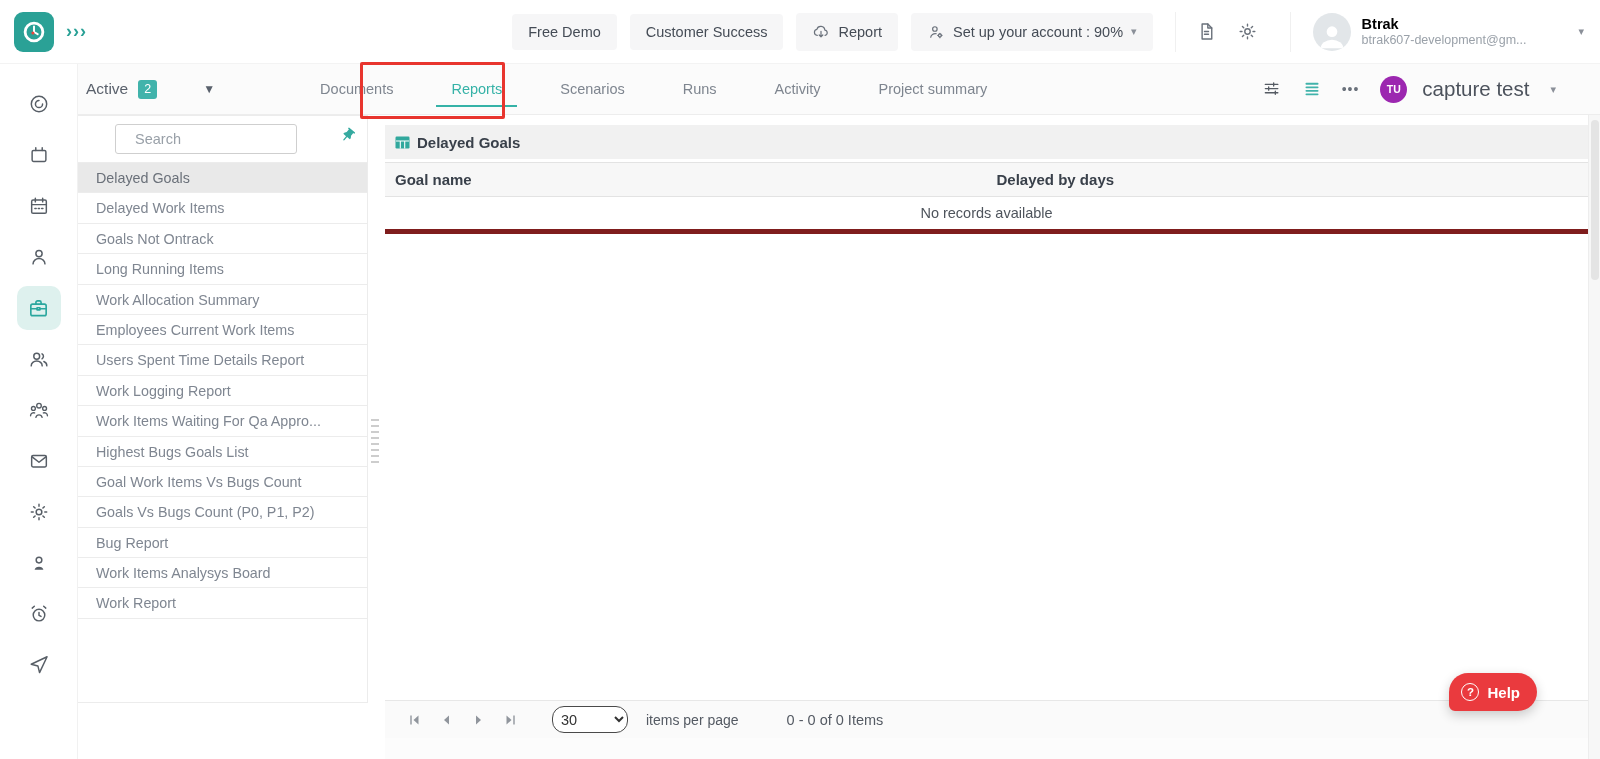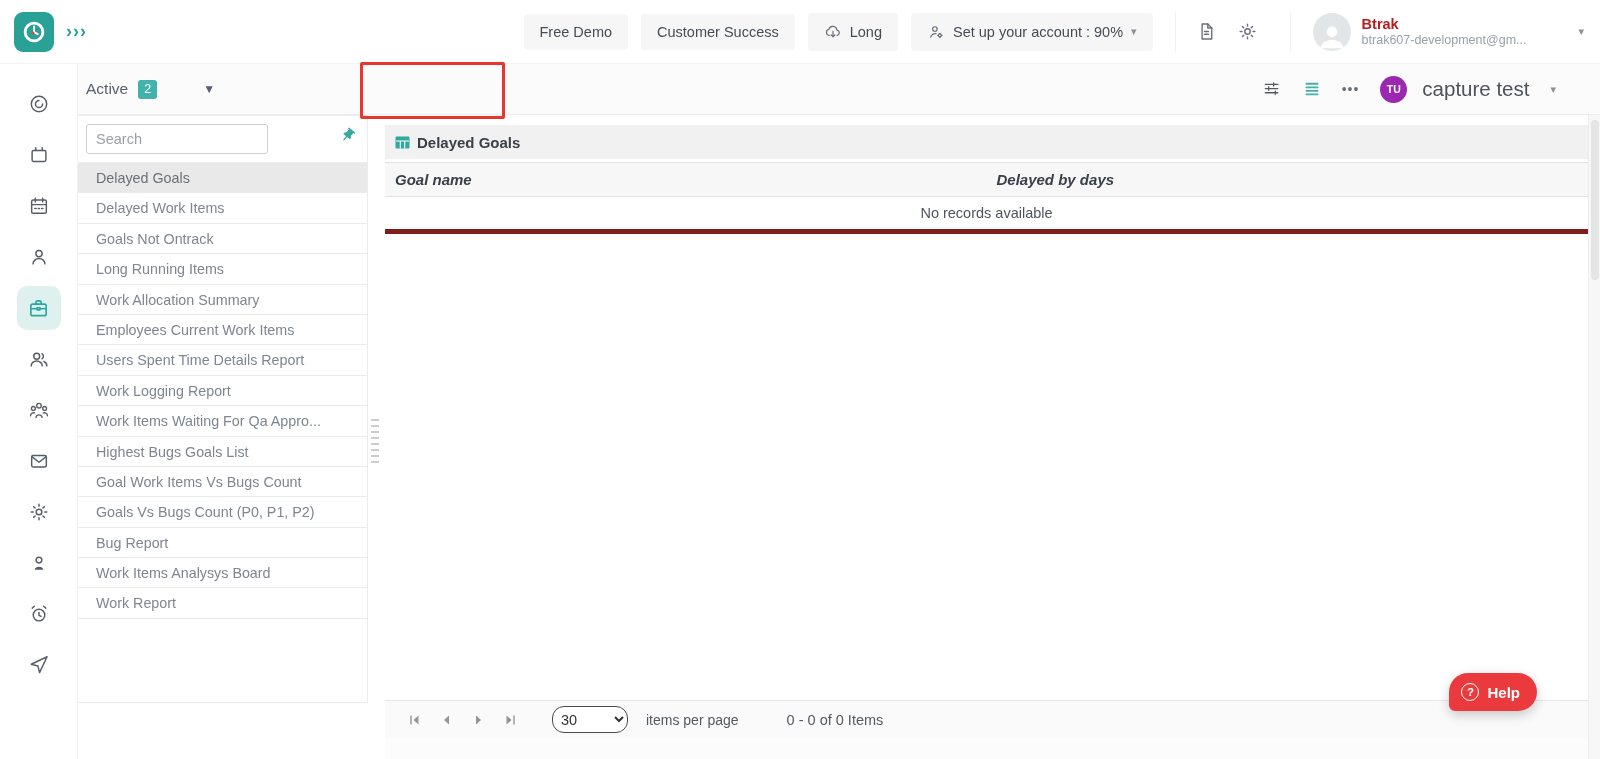--- a/index.html
+++ b/index.html
@@ -16,21 +16,21 @@
   .top-spacer { flex:1; }
   .top-btn { background:#f6f6f7; border-radius:4px; padding:10px 16px; font-size:14.5px;
              color:#454c56; display:flex; align-items:center; gap:8px; margin-left:13px;
              white-space:nowrap; cursor:pointer; }
   .caret { color:#8a8f98; font-size:11px; }
   .vdiv { width:1px; height:40px; background:#f0f0f0; margin:0 10px 0 22px; }
   .icon-btn { padding:8px 10px; color:#6a717b; display:flex; align-items:center; cursor:pointer; }
   .avatar { width:38px; height:38px; border-radius:50%; background:#e2e6e9; margin-left:12px;
             display:flex; align-items:flex-end; justify-content:center; overflow:hidden; }
   .user-block { margin-left:11px; line-height:1.25; }
-  .user-name { font-size:14.5px; font-weight:bold; color:#b91c1c; }
+  .user-name { font-size:14.5px; font-weight:bold; color:#000000; }
   .user-email { font-size:12.5px; color:#9aa1a9; }
   .top-caret { margin-left:52px; }
 
   
   .tabbar { position:absolute; left:78px; top:64px; right:0; height:51px; background:#fbfbfb;
             border-bottom:1px solid #ededed; display:flex; align-items:center;
             padding:0 44px 0 8px; z-index:2;gap:44px; }
   .scope { display:flex; align-items:center; color:#5a616c; font-size:15.5px; cursor:pointer; }
   .scope-label { margin-right:10px; }
   .scope-badge { width:19px; height:19px; background:#41b3ab; color:#fff; font-size:12.5px;
@@ -58,40 +58,40 @@
              align-items:center; padding-top:18px; gap:7px; z-index:3; }
   .side-slot { width:44px; height:44px; display:flex; align-items:center; justify-content:center;
                color:#575e66; cursor:pointer; }
   .side-slot.active { background:#def1ee; border-radius:10px; color:#2aa79e; }
 
   
   .panel { position:absolute; left:78px; top:115px; width:290px; height:588px; background:#fff;
            border:1px solid #ececec; border-left:none; z-index:1; }
   .panel-head { position:relative; padding:8px; height:46px; }
   .search-input { width:182px; height:30px; border:1px solid #cfcfcf; border-radius:3px;
-                  padding:0 9px; font-size:14.5px; color:#555; outline:none;
-                  font-family:inherit; background:#fff; }
+                  padding:0 19px; font-size:14.5px; color:#555; outline:none;
+                  font-family:inherit; background:#fff;margin-left:29px; }
   .search-input::placeholder { color:#99a0a8; }
   .pin { position:absolute; right:11px; top:11px; color:#35aaa0; transform:rotate(40deg); cursor:pointer; }
   .rlist { border-top:1px solid #ececec; }
   .ritem { height:30.4px; line-height:30.4px; padding-left:18px; font-size:14.3px; color:#7f8691;
            border-bottom:1px solid #ececec; white-space:nowrap; overflow:hidden;
            text-overflow:ellipsis; cursor:pointer; background:#fff; }
   .ritem.selected { background:#e9e9e9; color:#6a7079; }
 
   .grip { position:absolute; left:371px; top:419px; width:8px; height:46px; z-index:2;
           background:repeating-linear-gradient(#cdcdcd 0 2px, transparent 2px 6px); cursor:col-resize; }
 
   
   .main { position:absolute; left:385px; top:115px; right:12px; bottom:0; background:#fff; z-index:1; }
   .title-band { height:34px; background:#f1f1f1; margin-top:10px; display:flex; align-items:center;
                 padding-left:10px; gap:7px; }
   .title-text { font-size:15px; font-weight:bold; color:#39404a; }
   .thead { display:flex; height:35px; background:#f7f7f7; border-top:1px solid #e3e3e3;
-           border-bottom:1px solid #e3e3e3; margin-top:3px; align-items:center;font-style:italic; }
+           border-bottom:1px solid #e3e3e3; margin-top:3px; align-items:center; }
   .th { width:50%; font-weight:bold; font-size:15px; color:#39404a; padding-left:10px; }
   .empty-row { height:37px; border-bottom:5px solid #7f1d1d; display:flex; align-items:center;
                justify-content:center; font-size:14.5px; color:#4e545c; }
   .pager { position:absolute; left:0; right:0; bottom:21px; height:38px; background:#fafafa;
            border-top:1px solid #e7e7e7; display:flex; align-items:center; padding-left:13px; }
   .pg-btn { width:32px; display:flex; align-items:center; justify-content:center;
             color:#90959c; cursor:pointer; }
   .pg-select { margin-left:26px; width:76px; height:27px; font-size:14.5px; border:1px solid #4a4a4a;
                border-radius:12px; background:#fff; color:#333; padding-left:4px; font-family:inherit; }
   .per-page { margin-left:18px; font-size:14px; color:#545a63; }
@@ -131,21 +131,21 @@
   <div class="top-btn">
     <span>Customer Success</span>
   </div>
   <div class="top-btn">
     <span>
       <svg width="18" height="18" viewBox="0 0 24 24" fill="none" stroke="#6a717b" stroke-width="1.6" stroke-linecap="round" stroke-linejoin="round">
         <path d="M7 16.5a4.1 4.1 0 0 1-.5-8.1 5.4 5.4 0 0 1 10.6 1A3.6 3.6 0 0 1 17.4 16.5"></path>
         <path d="M12 11v7.3M9.6 16l2.4 2.4L14.4 16"></path>
       </svg>
     </span>
-    <span>Long</span>
+    <span>Report</span>
   </div>
   <div class="top-btn">
     <span>
       <svg width="18" height="18" viewBox="0 0 24 24" fill="none" stroke="#6a717b" stroke-width="1.6" stroke-linecap="round" stroke-linejoin="round">
         <circle cx="10.5" cy="8" r="3"></circle>
         <path d="M5 19a6 5 0 0 1 7.3-4.7"></path>
         <circle cx="17.2" cy="16.6" r="2"></circle>
         <path d="M17.2 13.7v1M17.2 18.5v1M14.4 16.6h1M19 16.6h1"></path>
       </svg>
     </span>
@@ -179,20 +179,28 @@
     <div class="user-email">btrak607-development@gm...</div>
   </div>
   <span class="caret top-caret">▾</span>
 </header>
 
 <nav class="tabbar">
   <div class="scope">
     <span class="scope-label">Active</span>
     <span class="scope-badge">2</span>
     <span class="scope-caret">▼</span>
+  </div>
+  <div class="tabs">
+    <div class="tab">Documents</div>
+    <div class="tab active">Reports</div>
+    <div class="tab">Scenarios</div>
+    <div class="tab">Runs</div>
+    <div class="tab">Activity</div>
+    <div class="tab">Project summary</div>
   </div>
   <div class="tab-right">
     <span>
       <svg width="20" height="20" viewBox="0 0 24 24" fill="none" stroke="#555b63" stroke-width="1.6" stroke-linecap="round">
         <path d="M4 6.5h15M4 11.5h15M4 16.5h15"></path>
         <path d="M14 4.6v3.8M8 9.6v3.8M16 14.6v3.8"></path>
       </svg>
     </span>
     <span>
       <svg width="18" height="18" viewBox="0 0 24 24" fill="none" stroke="#41b3ab" stroke-width="2.4" stroke-linecap="round">

